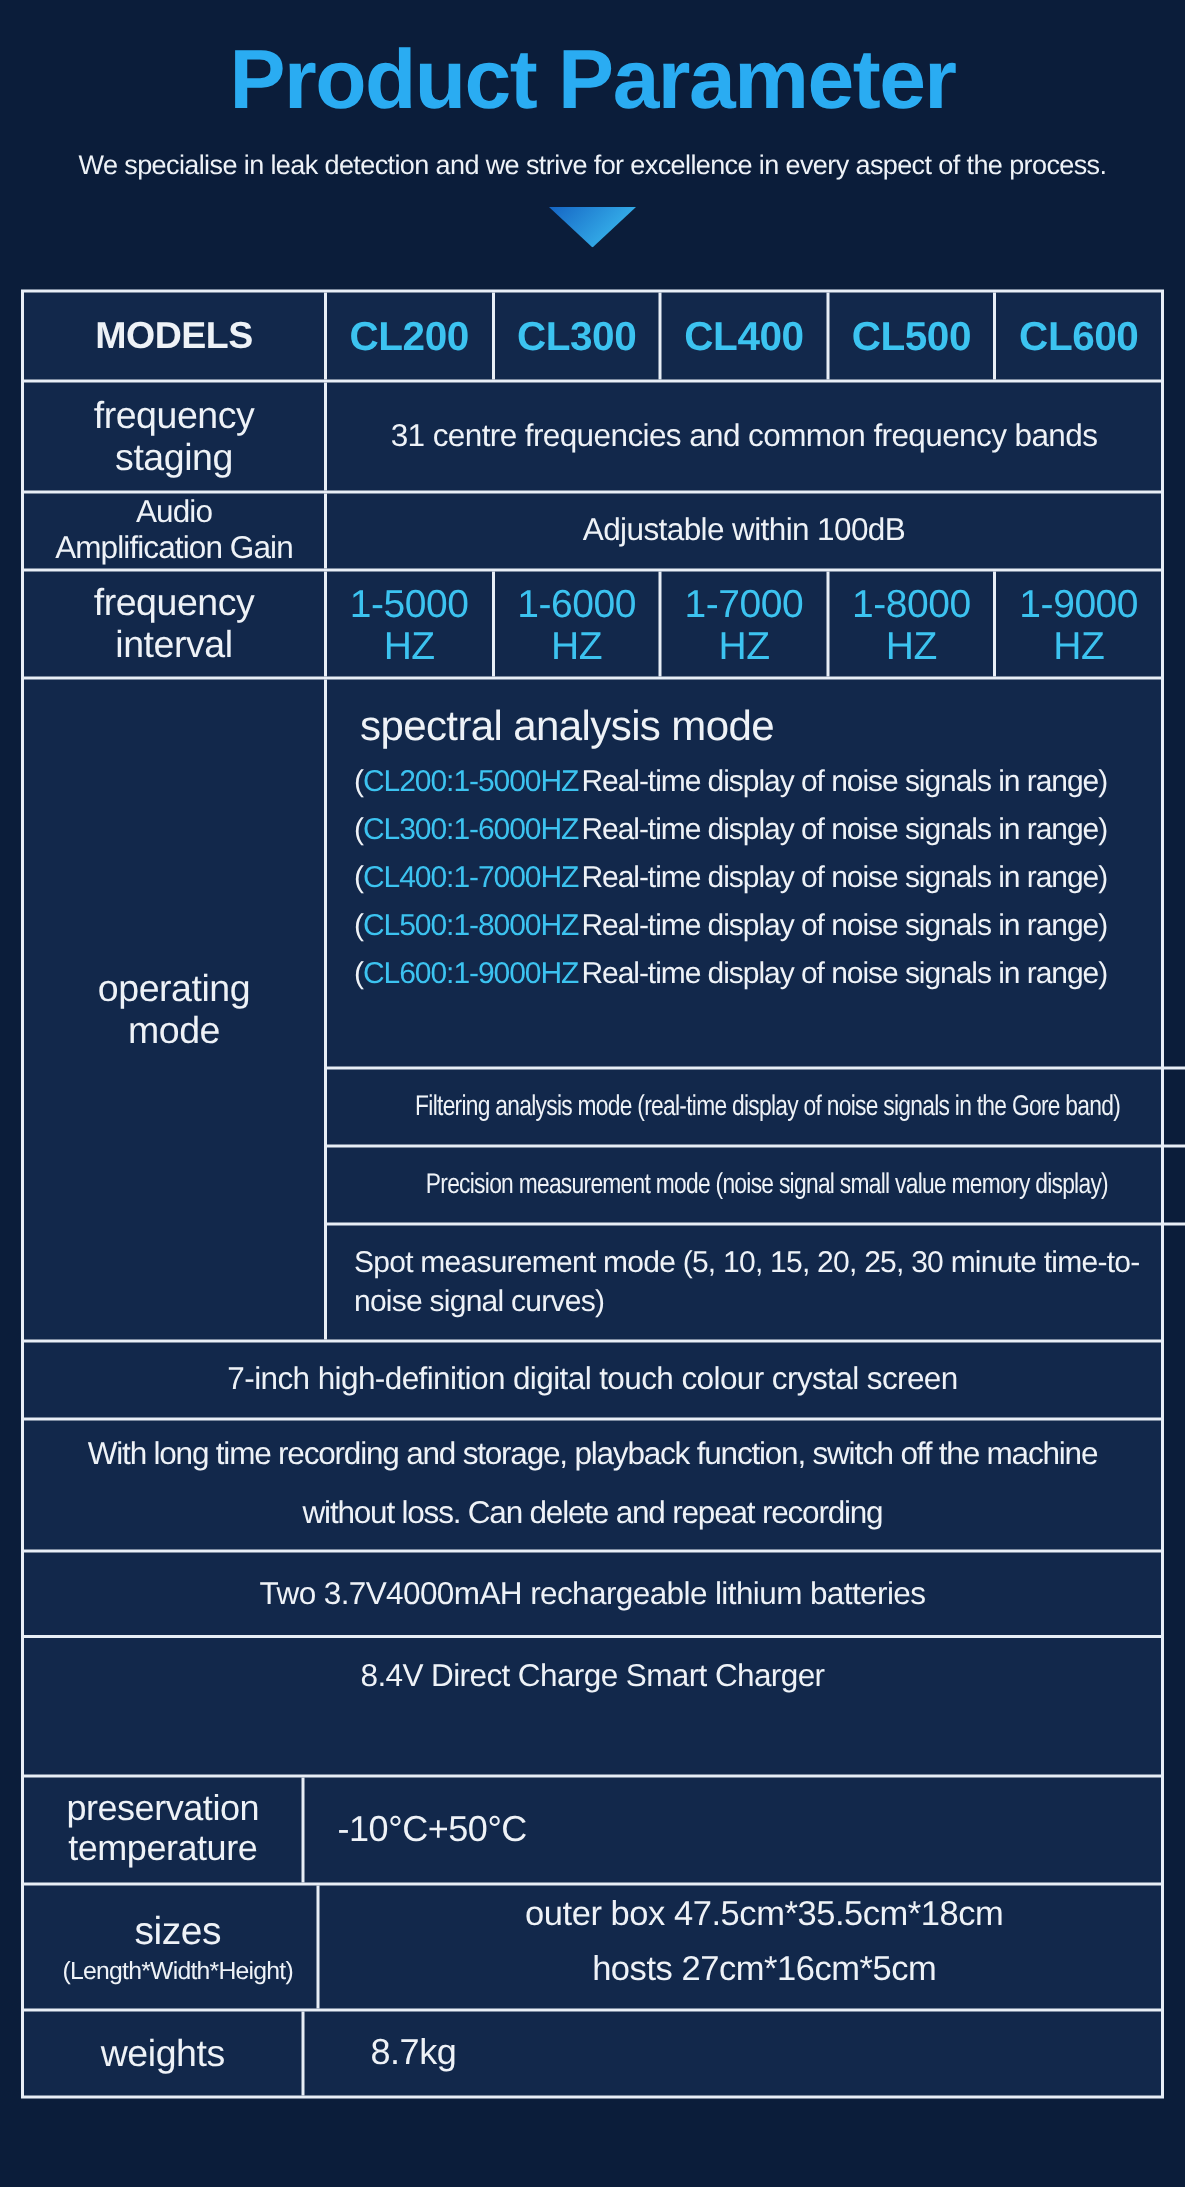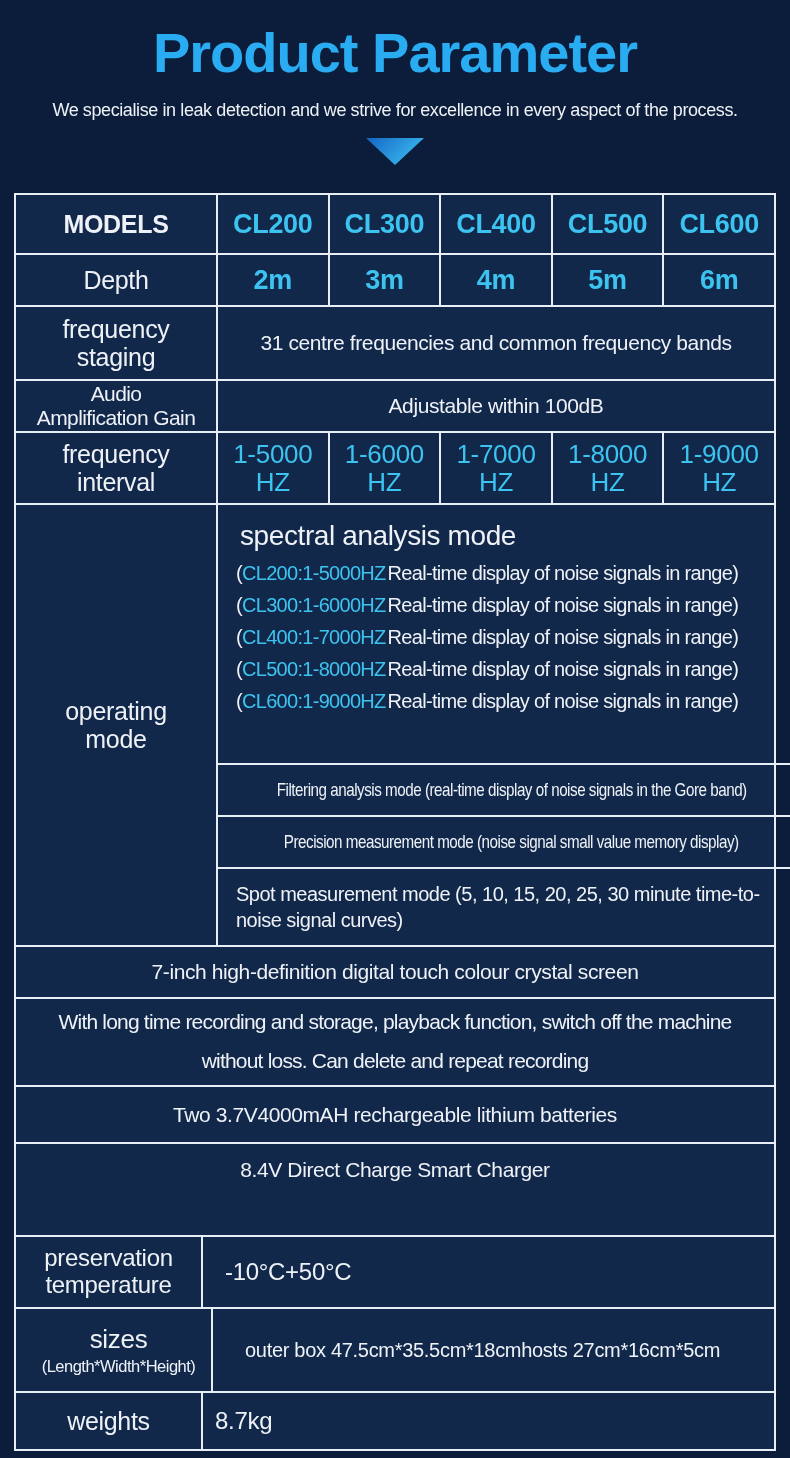--- a/index.html
+++ b/index.html
@@ -119,24 +119,24 @@
     display:flex;align-items:center;
     padding:8px 14px 8px 18px;
     font-size:20px;letter-spacing:-0.5px;line-height:1.32;
     text-align:left;
   }
   .two-line{ line-height:1.85; font-size:21px; letter-spacing:-0.8px; }
   .pres-val{ font-size:24px; padding-left:22px; }
   .sizes-label-main{ font-size:26px; }
   .sizes-label-sub{ font-size:16.5px; letter-spacing:-0.5px; margin-top:3px; }
   .sizes-val{
-    display:flex;flex-direction:row;justify-content:center;
-    padding-left:32px;font-size:20px;line-height:1.6;text-align:left;
-  }
-  .weights-val{ font-size:24px; padding-left:12px; }
+    display:flex;flex-direction:column;justify-content:center;
+    padding-left:32px;font-size:23px;line-height:1.6;text-align:left;
+  }
+  .weights-val{ font-size:24px; padding-left:44px; }
 </style>
 </head>
 <body>
 
 <header class="hdr">
   <h1>Product Parameter</h1>
   <p>We specialise in leak detection and we strive for excellence in every aspect of the process.</p>
   <div class="tri"></div>
 </header>
 
@@ -144,28 +144,20 @@
 
   <div class="trow r-models">
     <div class="lcell semib">MODELS</div>
     <div class="mcell cyan bold">CL200</div>
     <div class="mcell cyan bold">CL300</div>
     <div class="mcell cyan bold">CL400</div>
     <div class="mcell cyan bold">CL500</div>
     <div class="mcell cyan bold">CL600</div>
   </div>
 
-  <div class="trow r-depth">
-    <div class="lcell">Depth</div>
-    <div class="mcell cyan bold">2m</div>
-    <div class="mcell cyan bold">3m</div>
-    <div class="mcell cyan bold">4m</div>
-    <div class="mcell cyan bold">5m</div>
-    <div class="mcell cyan bold">6m</div>
-  </div>
 
   <div class="trow r-staging">
     <div class="lcell">
       <span>frequency</span>
       <span>staging</span>
     </div>
     <div class="vwide vtext">31 centre frequencies and common frequency bands</div>
   </div>
 
   <div class="trow r-gain">

